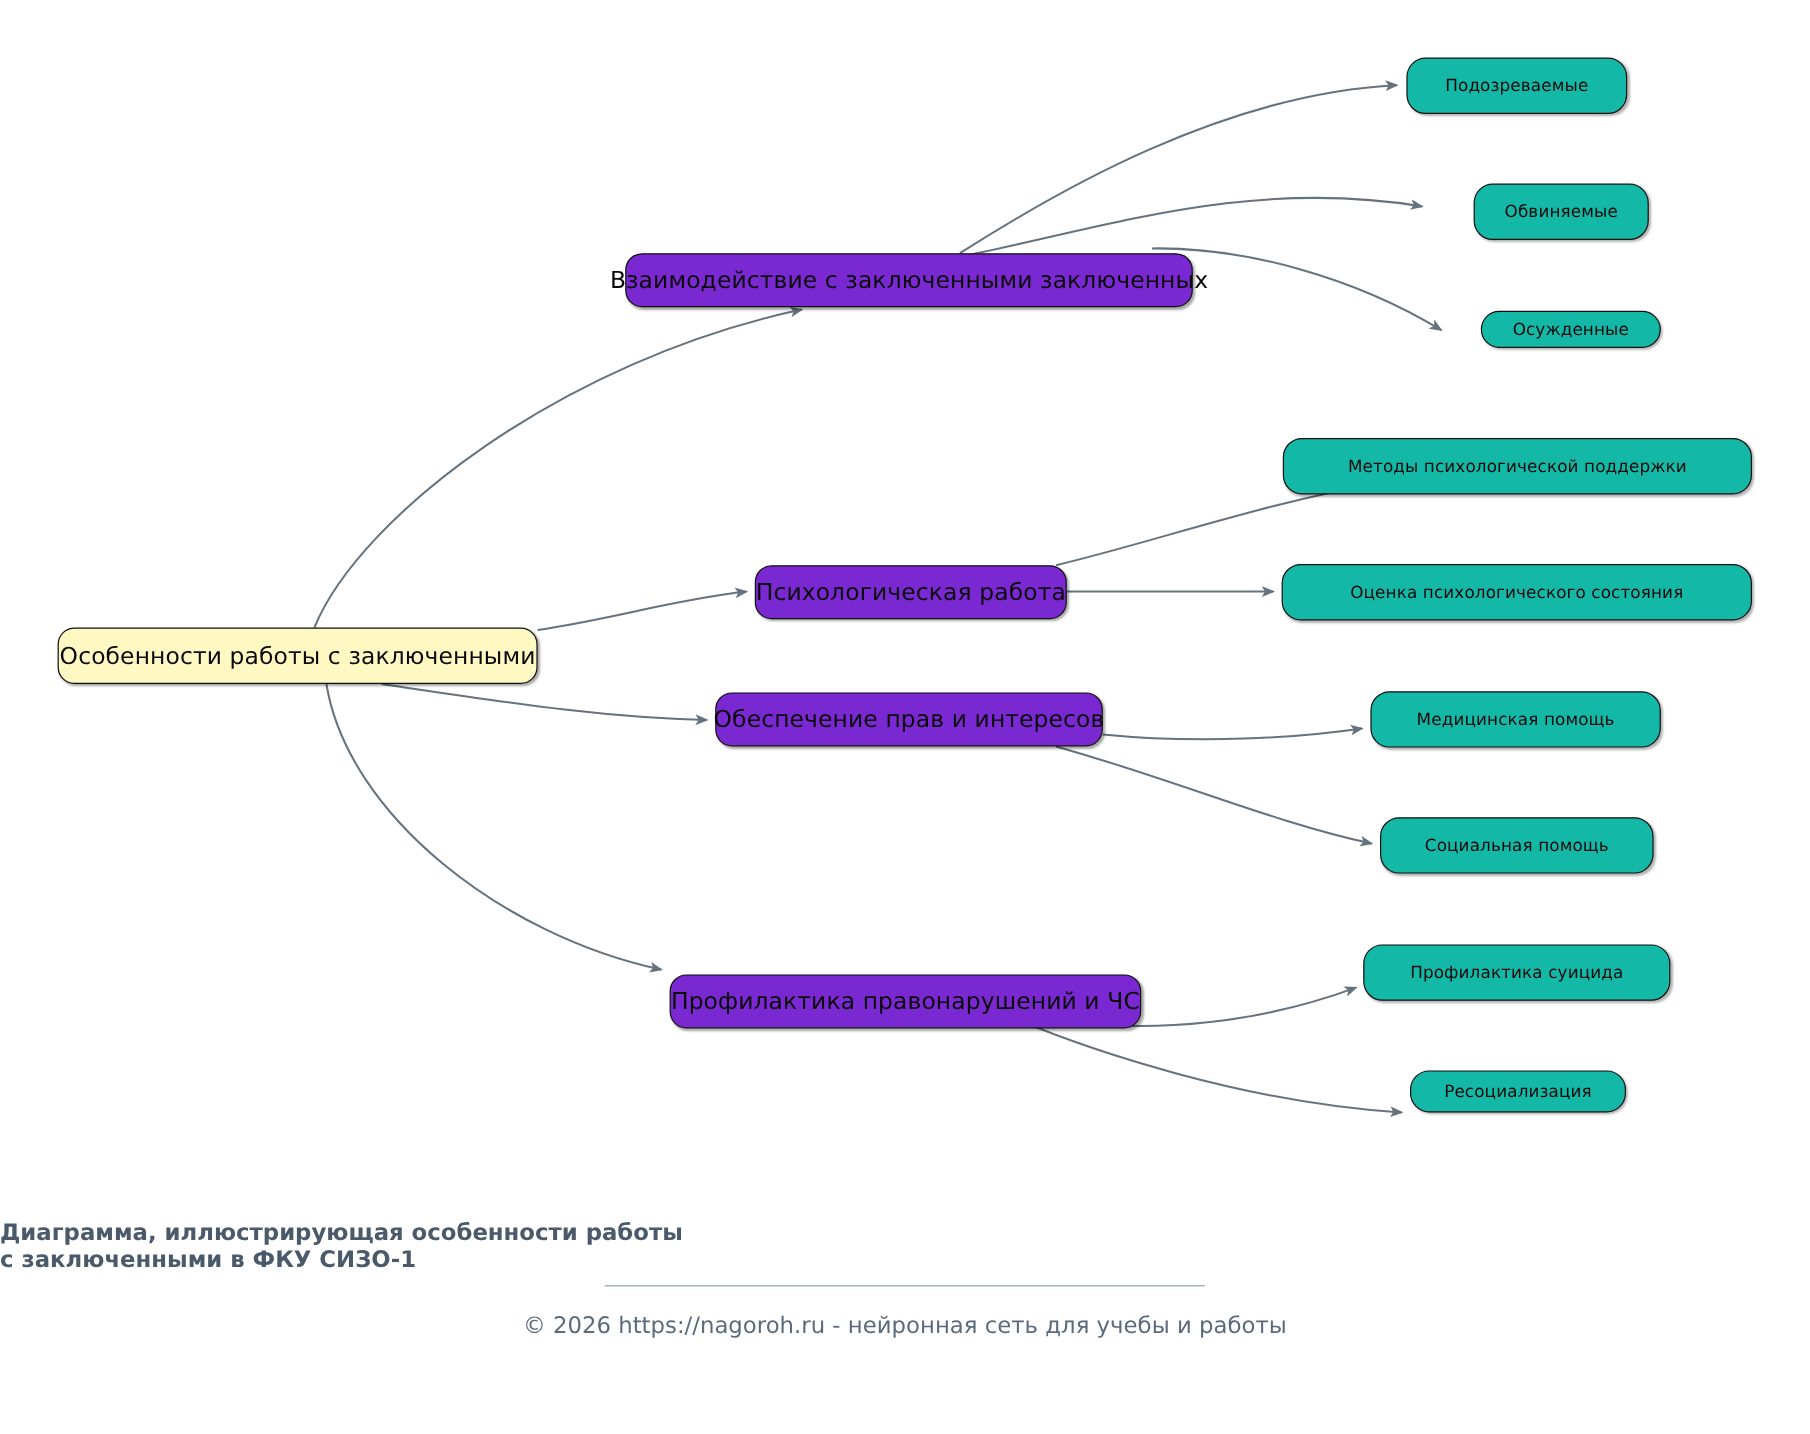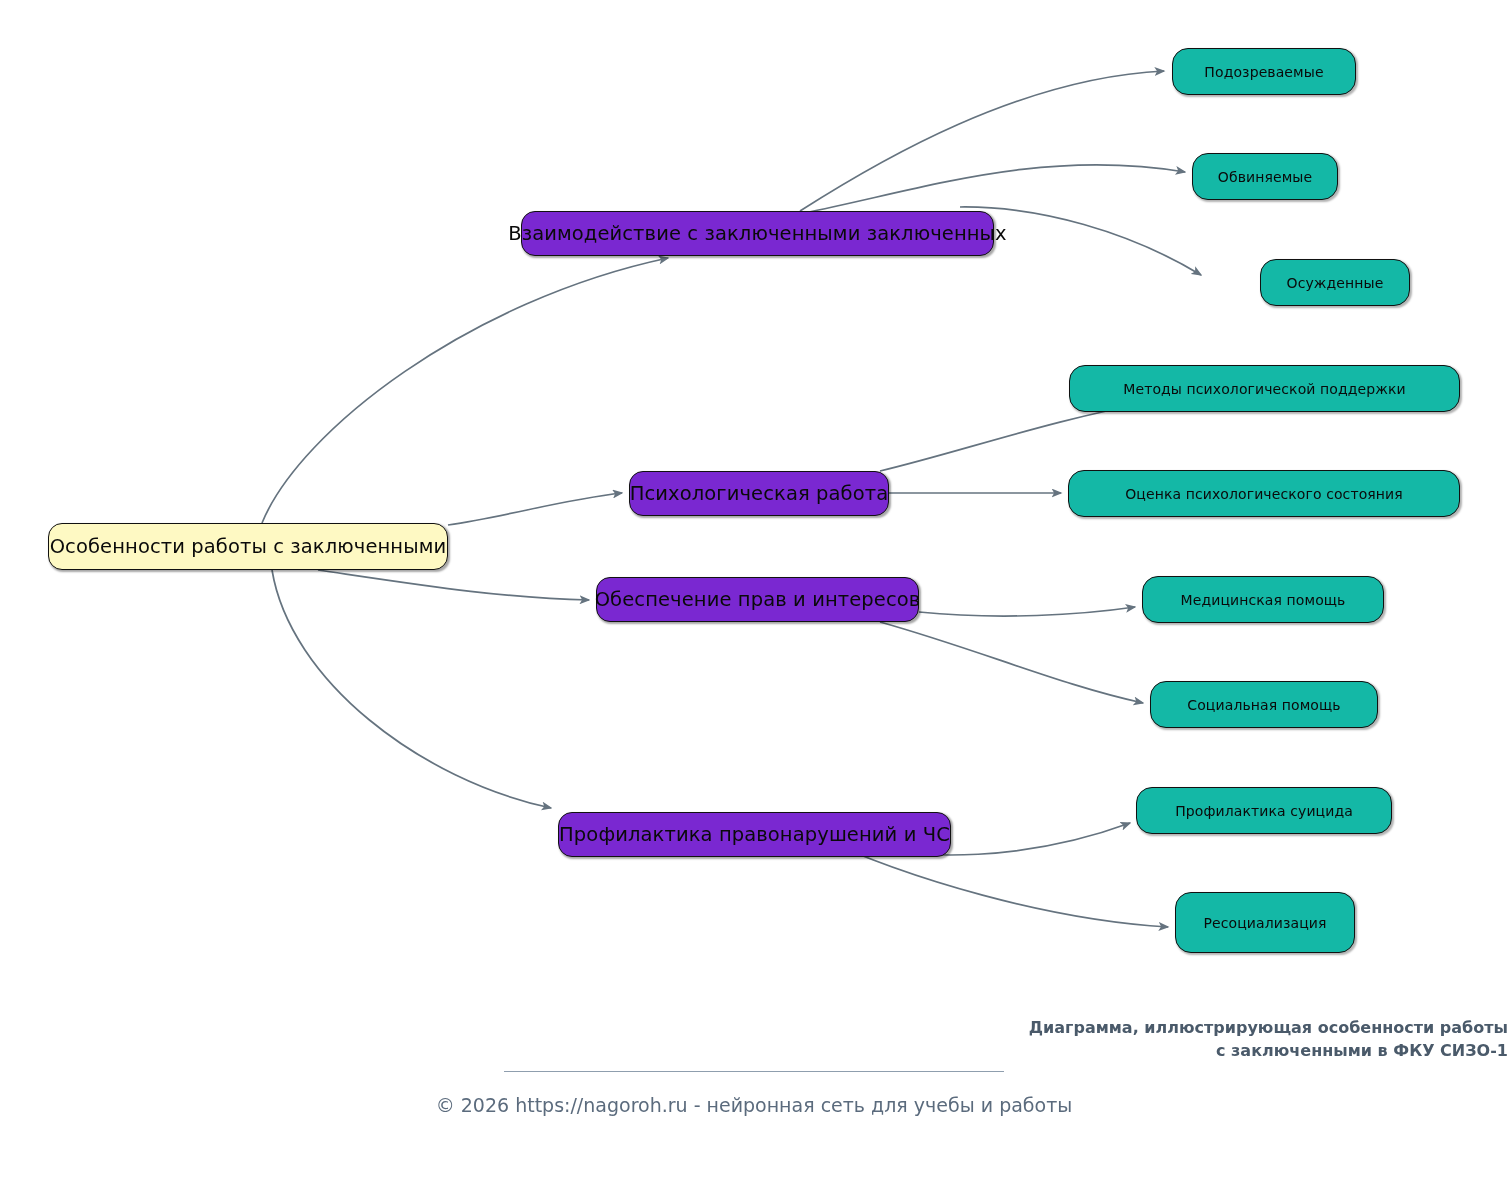--- a/index.html
+++ b/index.html
@@ -56,24 +56,24 @@
     color: #0a0a0a;
     font-size: 14px;
     border-radius: 16px;
     box-shadow: 1.5px 1.5px 2px rgba(0,0,0,0.30);
   }
   #caption {
     position: absolute;
     left: 0;
     top: 1016px;
     width: 1508px;
-    text-align: right;
+    text-align: left;
     font-family: "DejaVu Sans", sans-serif;
     font-weight: bold;
-    font-size: 16px;
+    font-size: 19px;
     line-height: 23px;
     color: #4a5a6a;
   }
   #caption .line {
     display: block;
   }
   #divider {
     position: absolute;
     left: 504px;
     top: 1071px;
@@ -131,24 +131,24 @@
   <div class="node node-root" style="left:48px; top:523px; width:400px; height:47px;">
     <span>Особенности работы с заключенными</span>
   </div>
 
   <div class="node node-branch" style="left:521px; top:211px; width:473px; height:45px;">
     <span>Взаимодействие с заключенными заключенных</span>
   </div>
   <div class="node node-leaf" style="left:1172px; top:48px; width:184px; height:47px;">
     <span>Подозреваемые</span>
   </div>
-  <div class="node node-leaf" style="left:1192px; top:153px; width:146px; height:47px;">
+  <div class="node node-leaf" style="left:1228px; top:153px; width:146px; height:47px;">
     <span>Обвиняемые</span>
   </div>
-  <div class="node node-leaf" style="left:1260px; top:259px; width:150px; height:47px;">
+  <div class="node node-leaf" style="left:1234px; top:259px; width:150px; height:31px;">
     <span>Осужденные</span>
   </div>
 
   <div class="node node-branch" style="left:629px; top:471px; width:260px; height:45px;">
     <span>Психологическая работа</span>
   </div>
   <div class="node node-leaf" style="left:1069px; top:365px; width:391px; height:47px;">
     <span>Методы психологической поддержки</span>
   </div>
   <div class="node node-leaf" style="left:1068px; top:470px; width:392px; height:47px;">
@@ -164,21 +164,21 @@
   <div class="node node-leaf" style="left:1150px; top:681px; width:228px; height:47px;">
     <span>Социальная помощь</span>
   </div>
 
   <div class="node node-branch" style="left:558px; top:812px; width:393px; height:45px;justify-content:center;">
     <span>Профилактика правонарушений и ЧС</span>
   </div>
   <div class="node node-leaf" style="left:1136px; top:787px; width:256px; height:47px;">
     <span>Профилактика суицида</span>
   </div>
-  <div class="node node-leaf" style="left:1175px; top:892px; width:180px; height:61px;">
+  <div class="node node-leaf" style="left:1175px; top:892px; width:180px; height:35px;">
     <span>Ресоциализация</span>
   </div>
 
   <div id="caption">
     <span class="line">Диаграмма, иллюстрирующая особенности работы</span>
     <span class="line">с заключенными в ФКУ СИЗО-1</span>
   </div>
   <div id="divider"></div>
   <div id="footer">© 2026 https://nagoroh.ru - нейронная сеть для учебы и работы</div>
 

